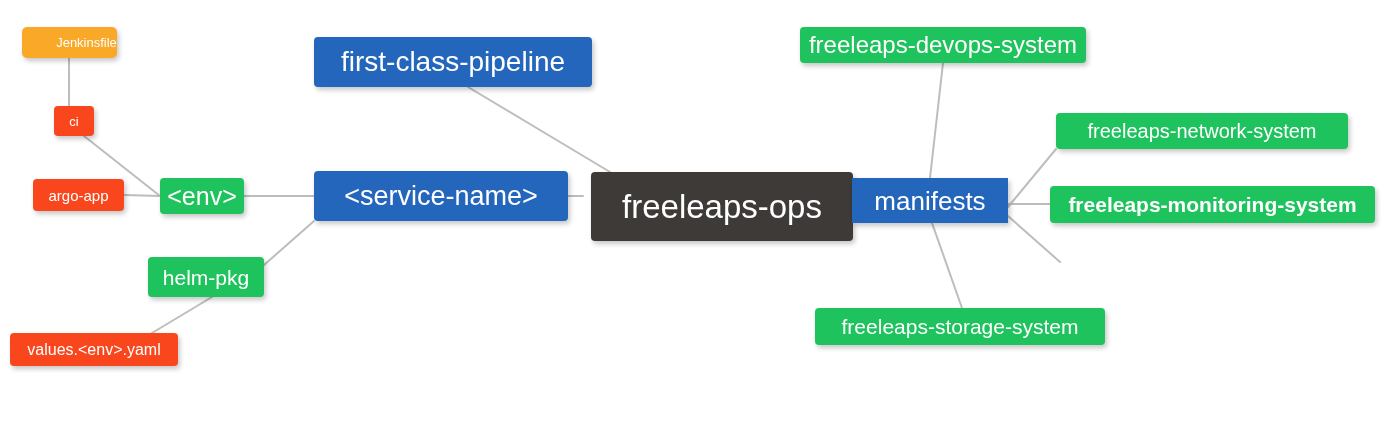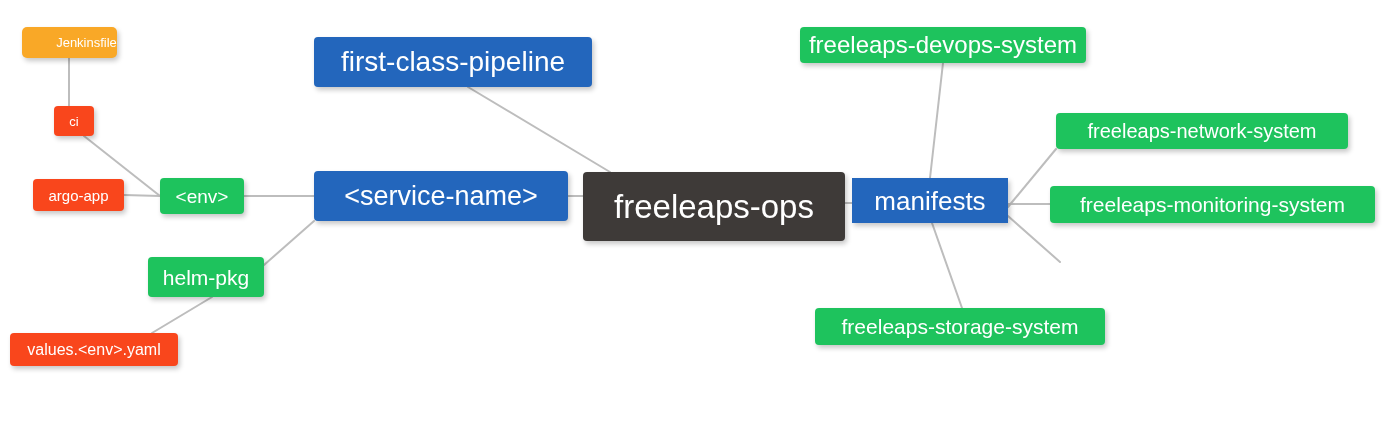--- a/index.html
+++ b/index.html
@@ -38,38 +38,38 @@
     border-radius: 3px;
     box-shadow: 2px 3px 5px rgba(0,0,0,0.22);
     line-height: 1;
     z-index: 2;
     padding: 0 10px;
   }
   .n-orange { background: #F9A827; }
   .n-red    { background: #F9461C; }
   .n-green  { background: #1EC35D; }
   .n-blue   { background: #2366BC; }
-  .n-dark   { background: #3E3A38; }
+  .n-dark   { background: #3E3A38; margin-left: 8px; }
 
   
   #node-jenkinsfile {
     left: 22px; top: 27px; width: 95px; height: 31px;
     font-size: 13px; border-radius: 5px; padding-left: 44px;
   }
   #node-ci {
     left: 54px; top: 106px; width: 30px; height: 30px;
     font-size: 13px; border-radius: 4px; padding: 0 20px;
   }
   #node-argo-app {
     left: 33px; top: 179px; width: 91px; height: 32px;
     font-size: 15px; border-radius: 4px;
   }
   #node-env {
     left: 160px; top: 178px; width: 84px; height: 36px;
-    font-size: 19px; border-radius: 4px;
+    font-size: 25px; border-radius: 4px;
   }
   #node-helm-pkg {
     left: 148px; top: 257px; width: 116px; height: 40px;
     font-size: 21px; border-radius: 4px;
   }
   #node-values-yaml {
     left: 10px; top: 333px; width: 168px; height: 33px;
     font-size: 16px; border-radius: 4px;
   }
 
@@ -95,21 +95,21 @@
   #node-devops-system {
     left: 800px; top: 27px; width: 286px; height: 36px;
     font-size: 24px; border-radius: 4px;
   }
   #node-network-system {
     left: 1056px; top: 113px; width: 292px; height: 36px;
     font-size: 20px; border-radius: 4px;
   }
   #node-monitoring-system {
     left: 1050px; top: 186px; width: 325px; height: 37px;
-    font-size: 21px; border-radius: 4px;
+    font-size: 21px; border-radius: 4px; font-weight: bold;
   }
   #node-controls-system {
     left: 1060px; top: 258px; width: 294px; height: 36px;
     font-size: 21px; border-radius: 4px;
   }
   #node-storage-system {
     left: 815px; top: 308px; width: 290px; height: 37px;
     font-size: 21px; border-radius: 4px;
   }
 </style>

